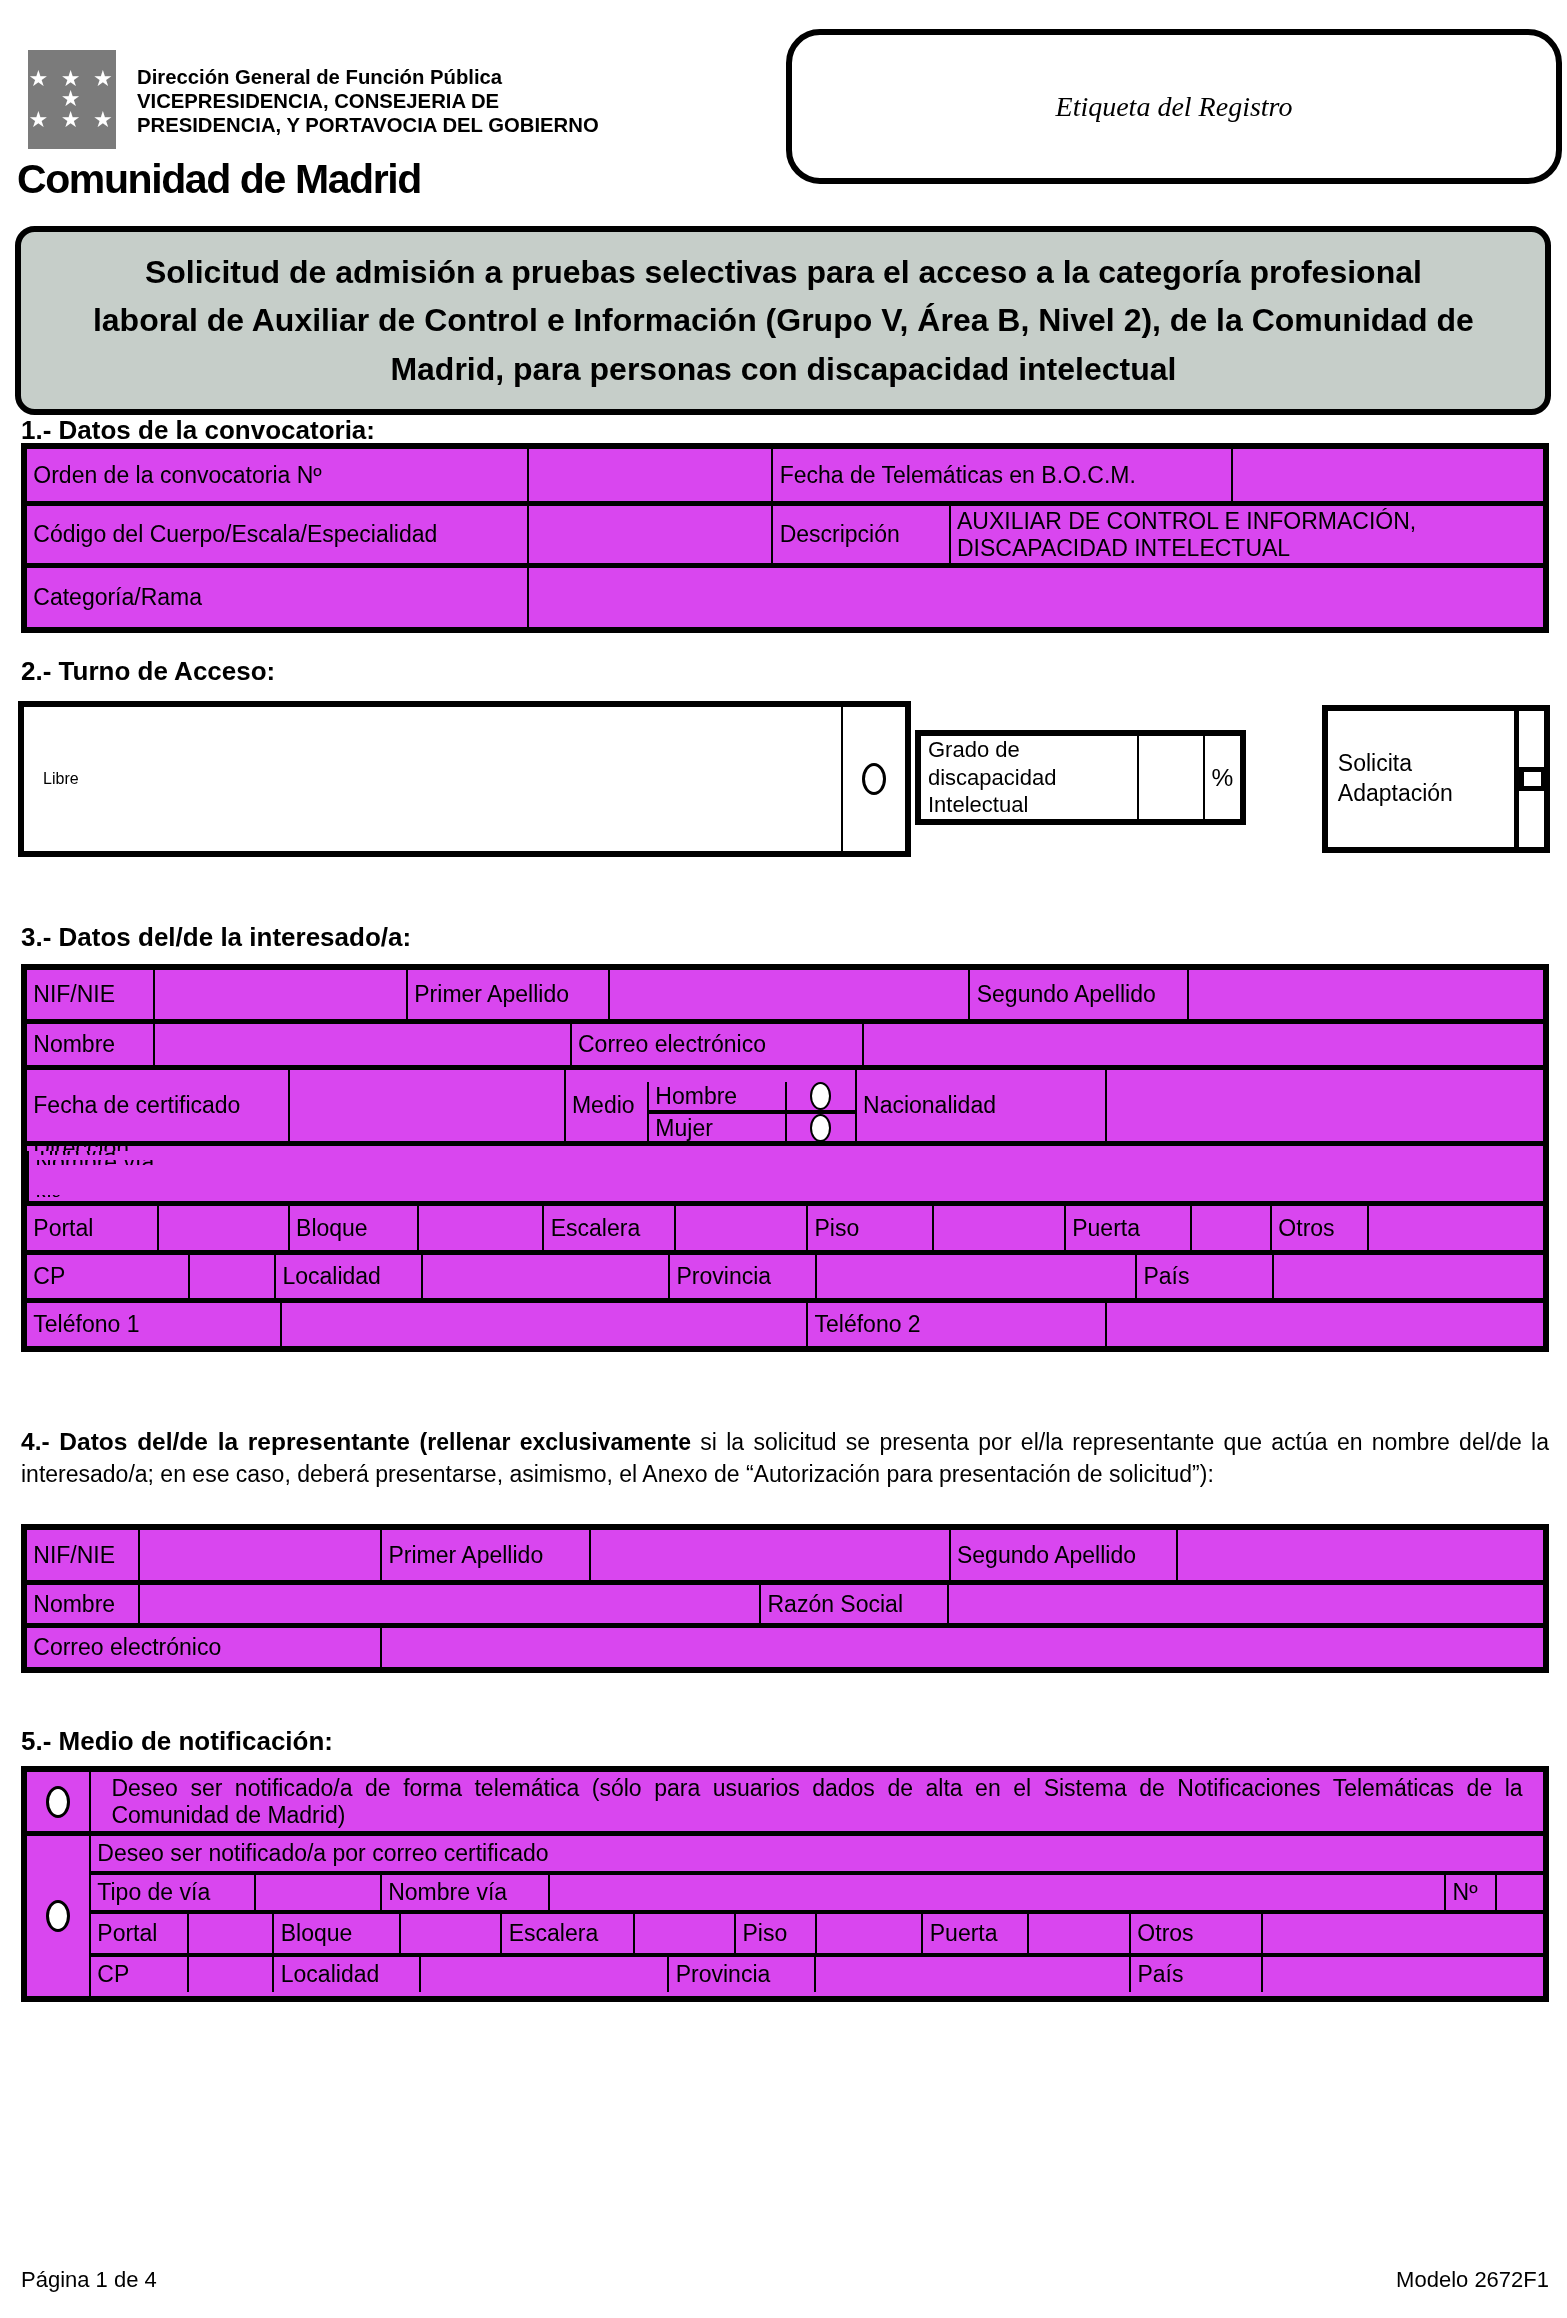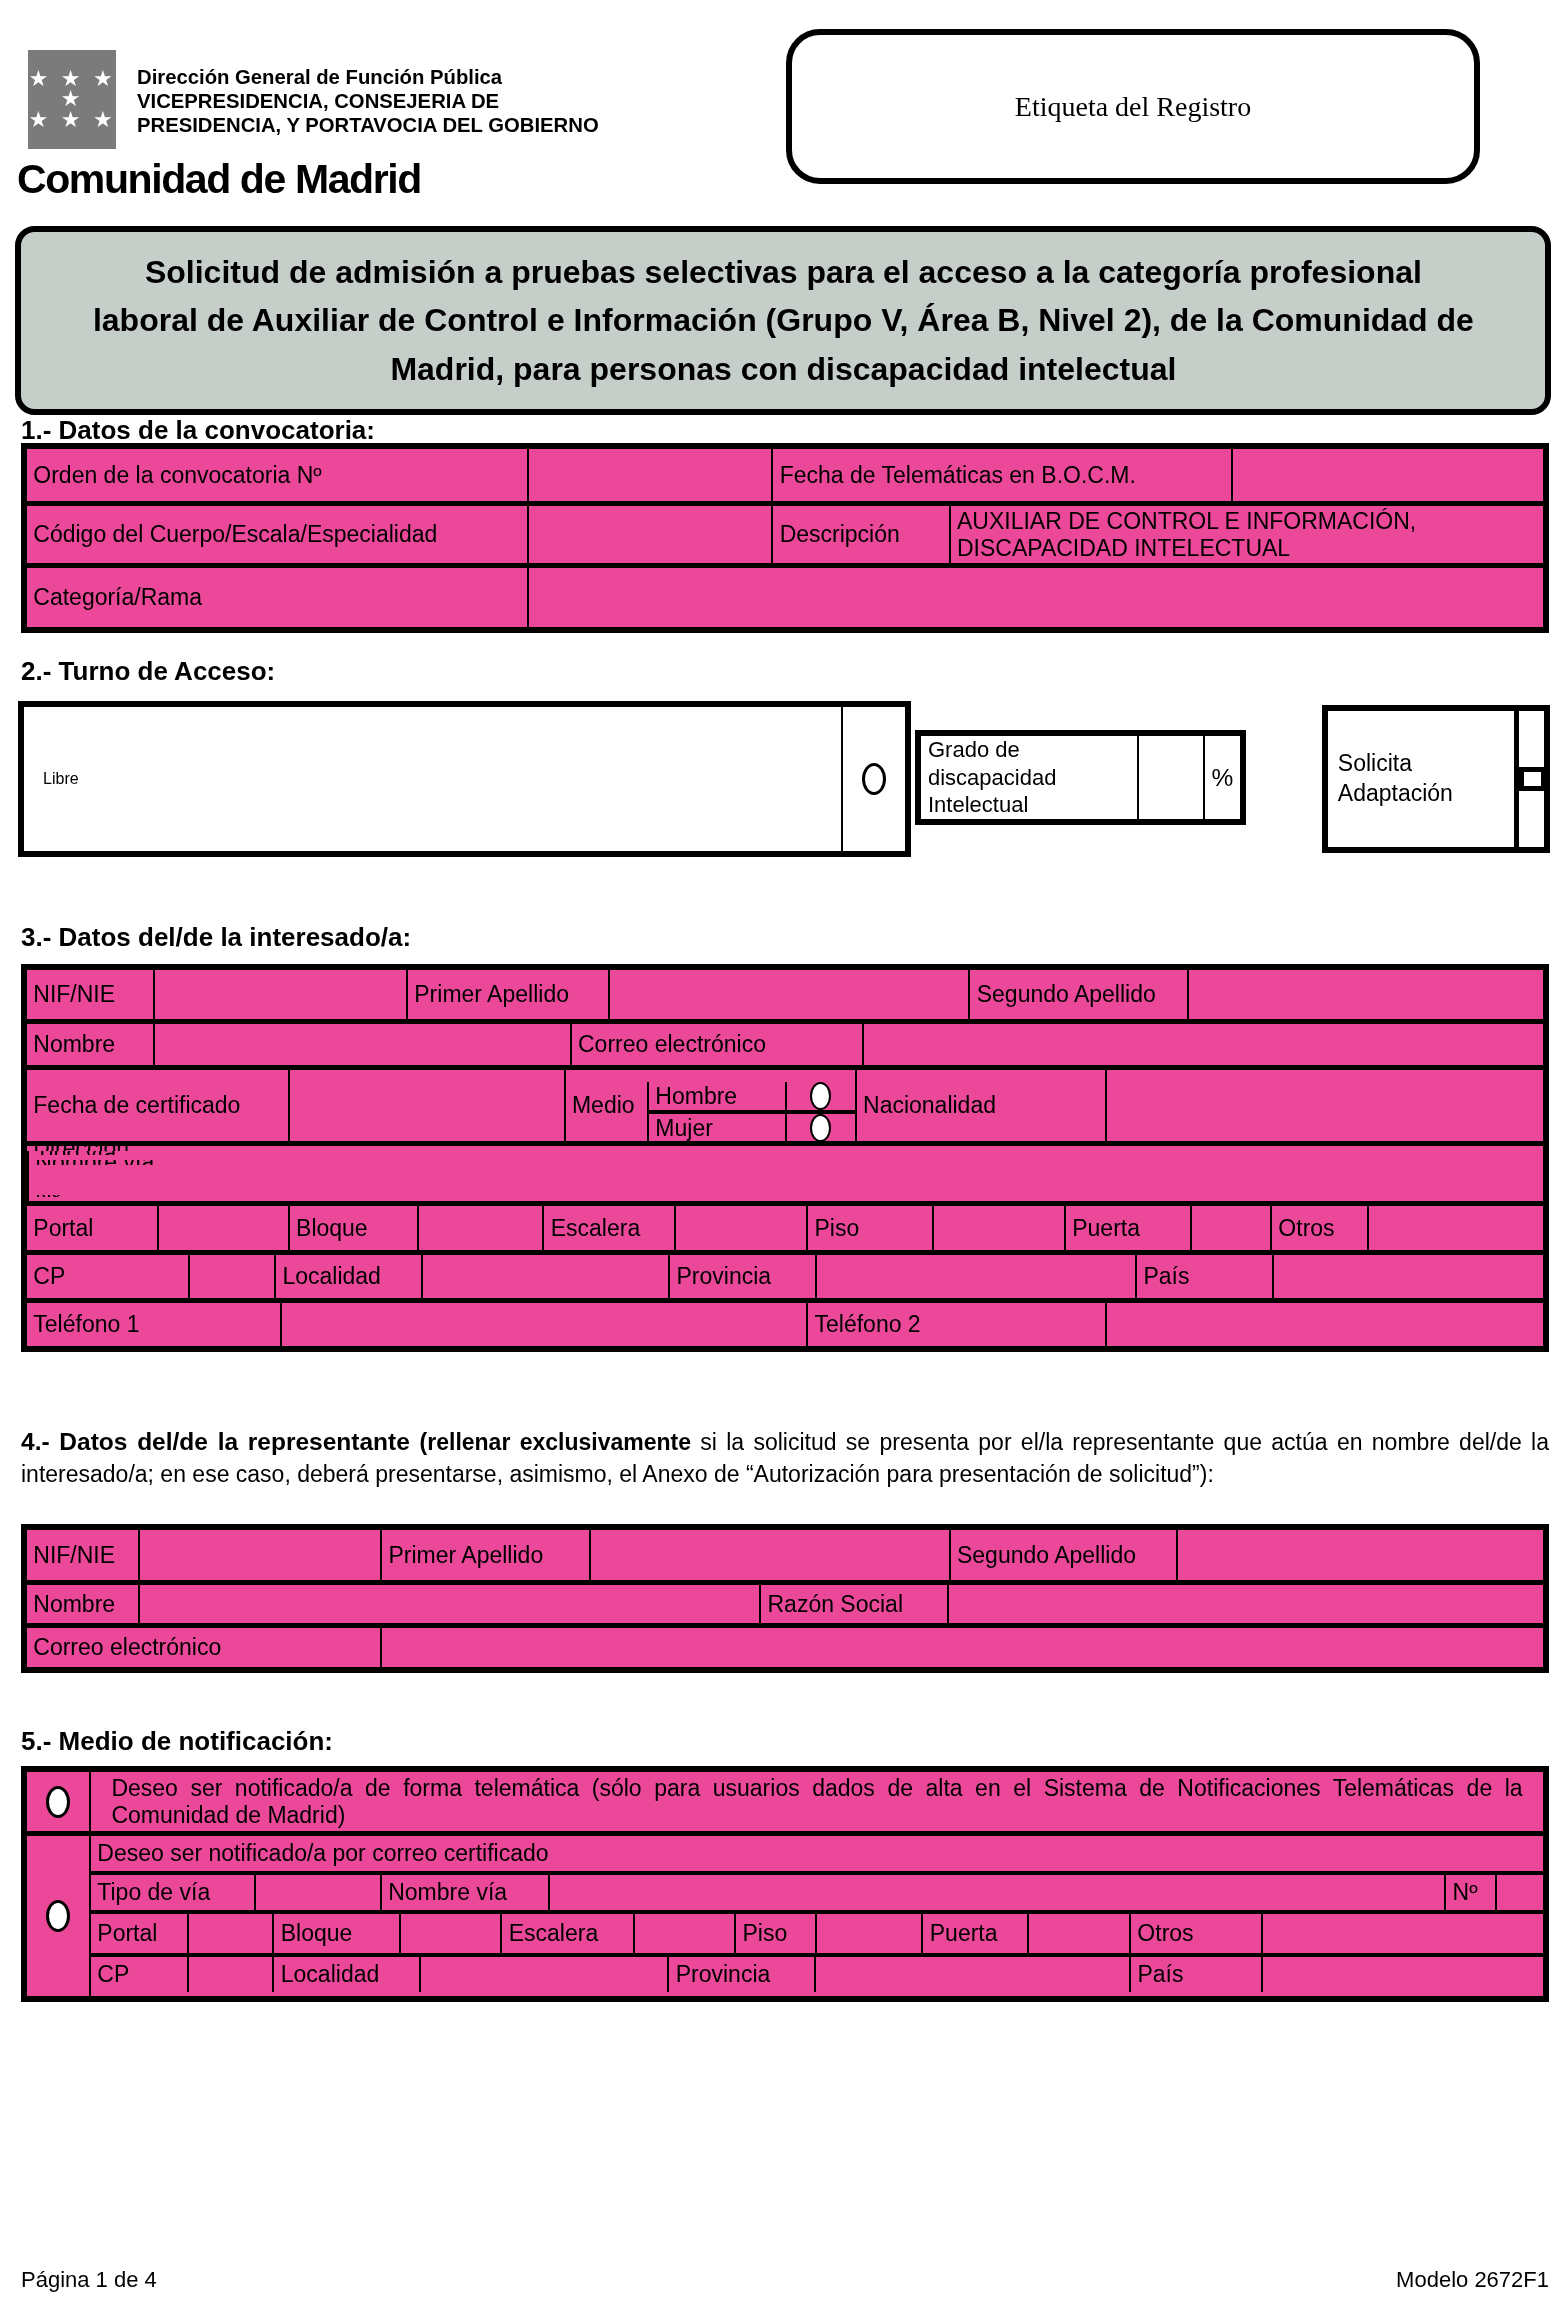--- a/index.html
+++ b/index.html
@@ -15,21 +15,21 @@
   .registry { border:6.3px solid #000; border-radius:34px; display:flex; align-items:center; justify-content:center;
               font-family:"Liberation Serif", serif; font-size:28px; }
 
   
   .titlebox { border:6.3px solid #000; border-radius:19.6px; display:flex; flex-direction:column;
               justify-content:center; text-align:center; font-weight:bold; font-size:32px; line-height:1.52; }
 
   .h { font-weight:bold; font-size:26px; }
 
   
-  .ft { border:6.3px solid #000; box-sizing:border-box; background:#ec4899; }
+  .ft { border:6.3px solid #000; box-sizing:border-box; background:#d946ef; }
   .row { display:flex; box-sizing:border-box; }
   .row + .row { border-top:5.6px solid #000; }
   .c { border-left:2.8px solid #000; display:flex; align-items:center; padding:0 6.3px;
        font-size:23px; box-sizing:border-box; overflow:hidden; line-height:1.15; }
   .c:first-child { border-left:none; }
   .c.last { flex:1 1 auto; }
 
   
   .box { border:6.3px solid #000; box-sizing:border-box; display:flex; }
   .radio { display:inline-block; width:24px; height:32px; border:3.5px solid #000; border-radius:50%;
@@ -67,21 +67,21 @@
     <div class="starrow">★ ★ ★ ★</div>
     <div class="starrow">★ ★ ★</div>
   </div>
   <div class="abs org" style="left:137px; top:66px; width:533px;">
     <div>Dirección  General de Función Pública</div>
     <div>VICEPRESIDENCIA, CONSEJERIA DE</div>
     <div>PRESIDENCIA, Y PORTAVOCIA DEL GOBIERNO</div>
   </div>
   <div class="abs brand" style="left:17px; top:156px;">Comunidad de Madrid</div>
 
-  <div class="abs registry" style="left:786px; top:29px; width:694px; height:155px;">
+  <div class="abs registry" style="left:786px; top:29px; width:776px; height:155px;font-style:italic;">
     <span>Etiqueta del Registro</span>
   </div>
 
   <div class="abs titlebox" style="left:15.4px; top:226px; width:1536px; height:189px; background:#c6cec9;">
     <div>Solicitud de admisión a pruebas selectivas para el acceso a la categoría profesional</div>
     <div>laboral de Auxiliar de Control e Información (Grupo V, Área B, Nivel 2), de la Comunidad de</div>
     <div>Madrid, para personas con discapacidad intelectual</div>
   </div>
 
   <div class="abs h" style="left:21px; top:415px;">1.- Datos de la convocatoria:</div>

